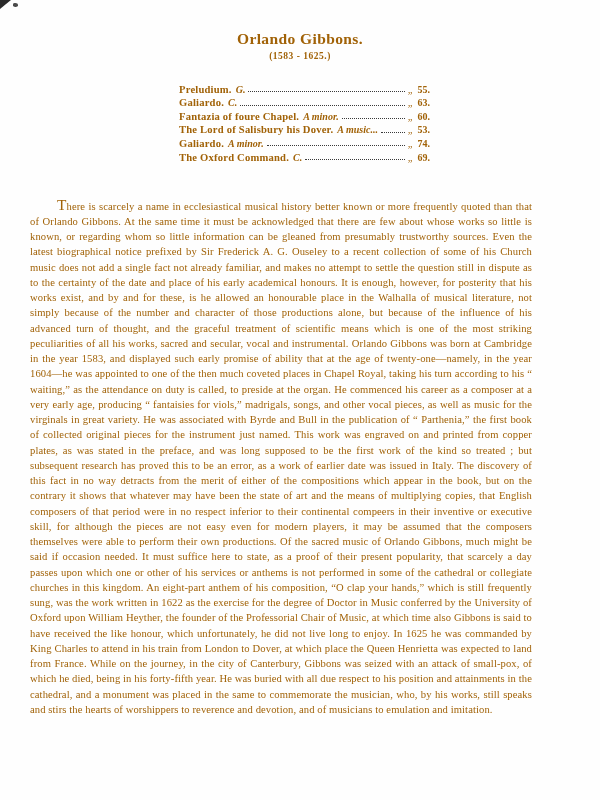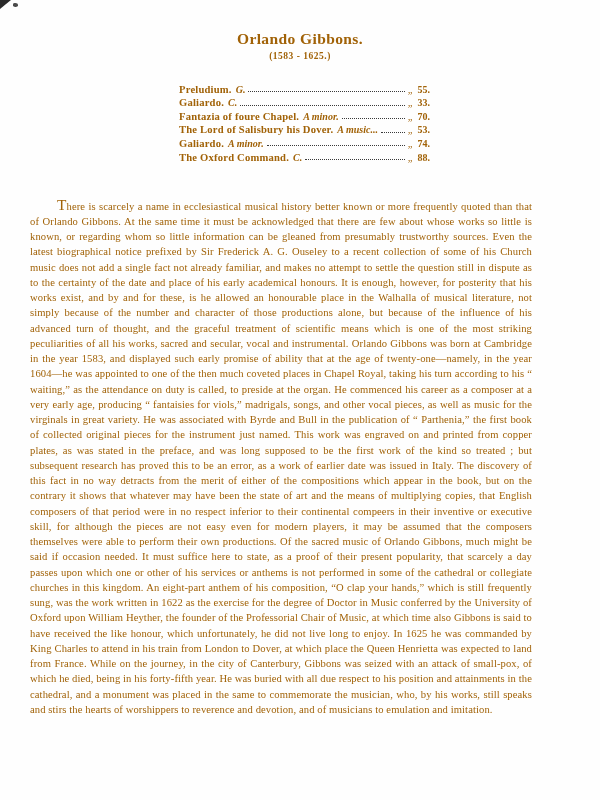--- a/index.html
+++ b/index.html
@@ -98,46 +98,46 @@
       <span class="toc-key">G.</span>
       <span class="leader"></span>
       <span class="toc-ditto">„</span>
       <span class="toc-page">55.</span>
     </div>
     <div class="toc-row">
       <span class="toc-title">Galiardo.</span>
       <span class="toc-key">C.</span>
       <span class="leader"></span>
       <span class="toc-ditto">„</span>
-      <span class="toc-page">33.</span>
+      <span class="toc-page">63.</span>
     </div>
     <div class="toc-row">
       <span class="toc-title">Fantazia of foure Chapel.</span>
       <span class="toc-key">A minor.</span>
       <span class="leader"></span>
       <span class="toc-ditto">„</span>
-      <span class="toc-page">70.</span>
+      <span class="toc-page">60.</span>
     </div>
     <div class="toc-row">
       <span class="toc-title">The Lord of Salisbury his Dover.</span>
       <span class="toc-key">A music...</span>
       <span class="leader"></span>
       <span class="toc-ditto">„</span>
       <span class="toc-page">53.</span>
     </div>
     <div class="toc-row">
       <span class="toc-title">Galiardo.</span>
       <span class="toc-key">A minor.</span>
       <span class="leader"></span>
       <span class="toc-ditto">„</span>
       <span class="toc-page">74.</span>
     </div>
     <div class="toc-row">
       <span class="toc-title">The Oxford Command.</span>
       <span class="toc-key">C.</span>
       <span class="leader"></span>
       <span class="toc-ditto">„</span>
-      <span class="toc-page">88.</span>
+      <span class="toc-page">69.</span>
     </div>
   </div>
 
   <p class="body-text">There is scarcely a name in ecclesiastical musical history better known or more frequently quoted than that of Orlando Gibbons.  At the same time it must be acknowledged that there are few about whose works so little is known, or regarding whom so little information can be gleaned from presumably trustworthy sources.  Even the latest biographical notice prefixed by Sir Frederick A. G. Ouseley to a recent collection of some of his Church music does not add a single fact not already familiar, and makes no attempt to settle the question still in dispute as to the certainty of the date and place of his early academical honours.  It is enough, however, for posterity that his works exist, and by and for these, is he allowed an honourable place in the Walhalla of musical literature, not simply because of the number and character of those productions alone, but because of the influence of his advanced turn of thought, and the graceful treatment of scientific means which is one of the most striking peculiarities of all his works, sacred and secular, vocal and instrumental.  Orlando Gibbons was born at Cambridge in the year 1583, and displayed such early promise of ability that at the age of twenty-one—namely, in the year 1604—he was appointed to one of the then much coveted places in Chapel Royal, taking his turn according to his “ waiting,” as the attendance on duty is called, to preside at the organ.  He commenced his career as a composer at a very early age, producing “ fantaisies for viols,” madrigals, songs, and other vocal pieces, as well as music for the virginals in great variety.  He was associated with Byrde and Bull in the publication of “ Parthenia,” the first book of collected original pieces for the instrument just named.  This work was engraved on and printed from copper plates, as was stated in the preface, and was long supposed to be the first work of the kind so treated ; but subsequent research has proved this to be an error, as a work of earlier date was issued in Italy.  The discovery of this fact in no way detracts from the merit of either of the compositions which appear in the book, but on the contrary it shows that whatever may have been the state of art and the means of multiplying copies, that English composers of that period were in no respect inferior to their continental compeers in their inventive or executive skill, for although the pieces are not easy even for modern players, it may be assumed that the composers themselves were able to perform their own productions.  Of the sacred music of Orlando Gibbons, much might be said if occasion needed.  It must suffice here to state, as a proof of their present popularity, that scarcely a day passes upon which one or other of his services or anthems is not performed in some of the cathedral or collegiate churches in this kingdom.  An eight-part anthem of his composition, “O clap your hands,” which is still frequently sung, was the work written in 1622 as the exercise for the degree of Doctor in Music conferred by the University of Oxford upon William Heyther, the founder of the Professorial Chair of Music, at which time also Gibbons is said to have received the like honour, which unfortunately, he did not live long to enjoy.  In 1625 he was commanded by King Charles to attend in his train from London to Dover, at which place the Queen Henrietta was expected to land from France.  While on the journey, in the city of Canterbury, Gibbons was seized with an attack of small-pox, of which he died, being in his forty-fifth year.  He was buried with all due respect to his position and attainments in the cathedral, and a monument was placed in the same to commemorate the musician, who, by his works, still speaks and stirs the hearts of worshippers to reverence and devotion, and of musicians to emulation and imitation.</p>
 </div>
 
 </body></html>

